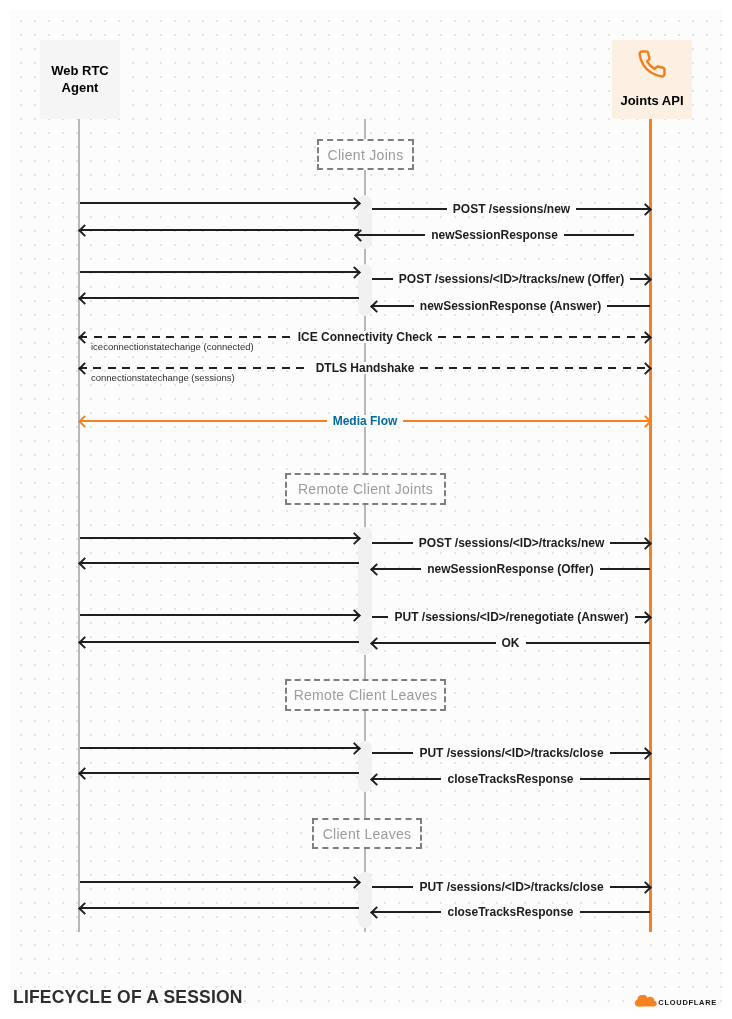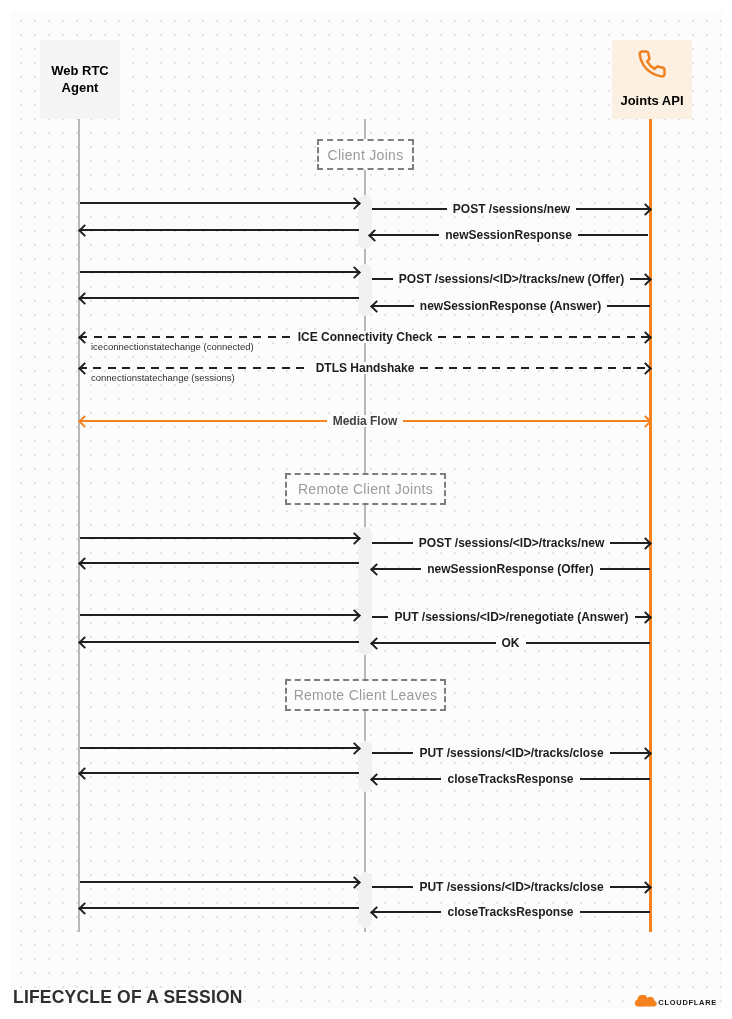--- a/index.html
+++ b/index.html
@@ -40,21 +40,21 @@
   .msg .seg.dash{border:none;height:2.5px;background:repeating-linear-gradient(90deg,#1f1f1f 0 8px,transparent 8px 14.5px);}
   .msg .lbl{
     flex:0 0 auto;padding:0 6px;background:#fcfcfc;white-space:nowrap;
     font-size:12px;font-weight:700;color:#1d1d1d;line-height:1;
   }
   .h{flex:none;width:9px;height:9px;box-sizing:border-box;
      border-top:2.5px solid #1f1f1f;border-right:2.5px solid #1f1f1f;}
   .h.r{transform:rotate(45deg);margin-left:-10px;}
   .h.l{transform:rotate(-135deg);margin-right:-10px;}
   .msg.orange .seg{border-color:#f6821f;}
-  .msg.orange .lbl{color:#404040;background:#fcfcfc;}
+  .msg.orange .lbl{color:#0369a1;background:#fcfcfc;}
   .msg.orange .h{border-color:#f6821f;}
   
   .sub{position:absolute;font-size:9.5px;color:#2f2f2f;white-space:nowrap;line-height:1;}
   
   .title{position:absolute;left:3px;top:977px;font-size:17.5px;font-weight:700;color:#2e2e2e;letter-spacing:.2px;}
   .brand{position:absolute;right:5px;top:985px;display:flex;align-items:center;gap:0;}
   .brand .word{font-size:7.5px;font-weight:700;letter-spacing:.7px;color:#161616;}
 </style>
 </head>
 <body>
@@ -85,36 +85,39 @@
 
   <div class="phase" style="left:307px;top:129px;width:97px;height:31px">
     <span>Client Joins</span>
   </div>
   <div class="phase" style="left:275px;top:463px;width:161px;height:32px">
     <span>Remote Client Joints</span>
   </div>
   <div class="phase" style="left:275px;top:669px;width:161px;height:32px">
     <span>Remote Client Leaves</span>
   </div>
+  <div class="phase" style="left:302px;top:808px;width:110px;height:31px">
+    <span>Client Leaves</span>
+  </div>
 
   <div class="msg" style="left:70px;top:188px;width:279px">
       <span class="seg"></span>
       <span class="h r"></span>
     </div>
   <div class="msg" style="left:362px;top:194px;width:278px">
     <span class="seg"></span>
       <span class="lbl">POST /sessions/new</span>
       <span class="seg"></span>
       <span class="h r"></span>
   </div>
   <div class="msg" style="left:70px;top:215px;width:279px">
       <span class="h l"></span>
       <span class="seg"></span>
     </div>
-  <div class="msg" style="left:360px;top:220px;width:278px">
+  <div class="msg" style="left:346px;top:220px;width:278px">
     <span class="h l"></span>
       <span class="seg"></span>
       <span class="lbl">newSessionResponse</span>
       <span class="seg"></span>
   </div>
 
   <div class="msg" style="left:70px;top:257px;width:279px">
       <span class="seg"></span>
       <span class="h r"></span>
     </div>

